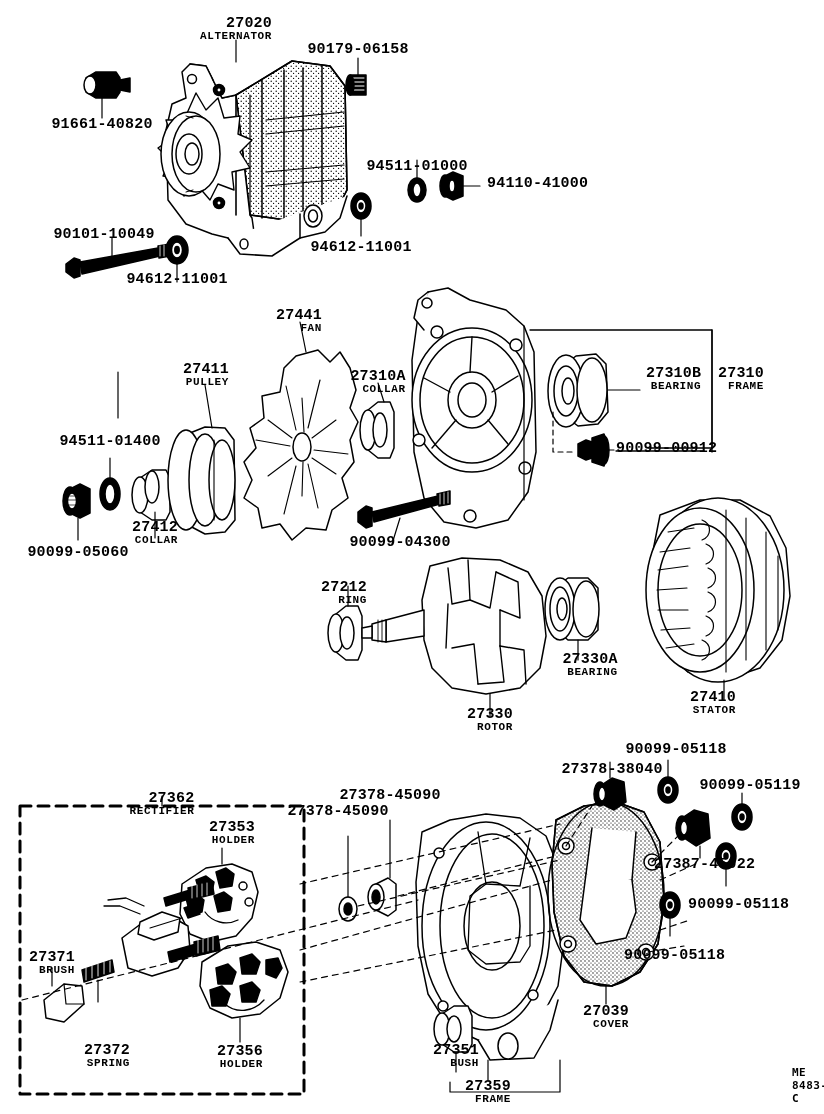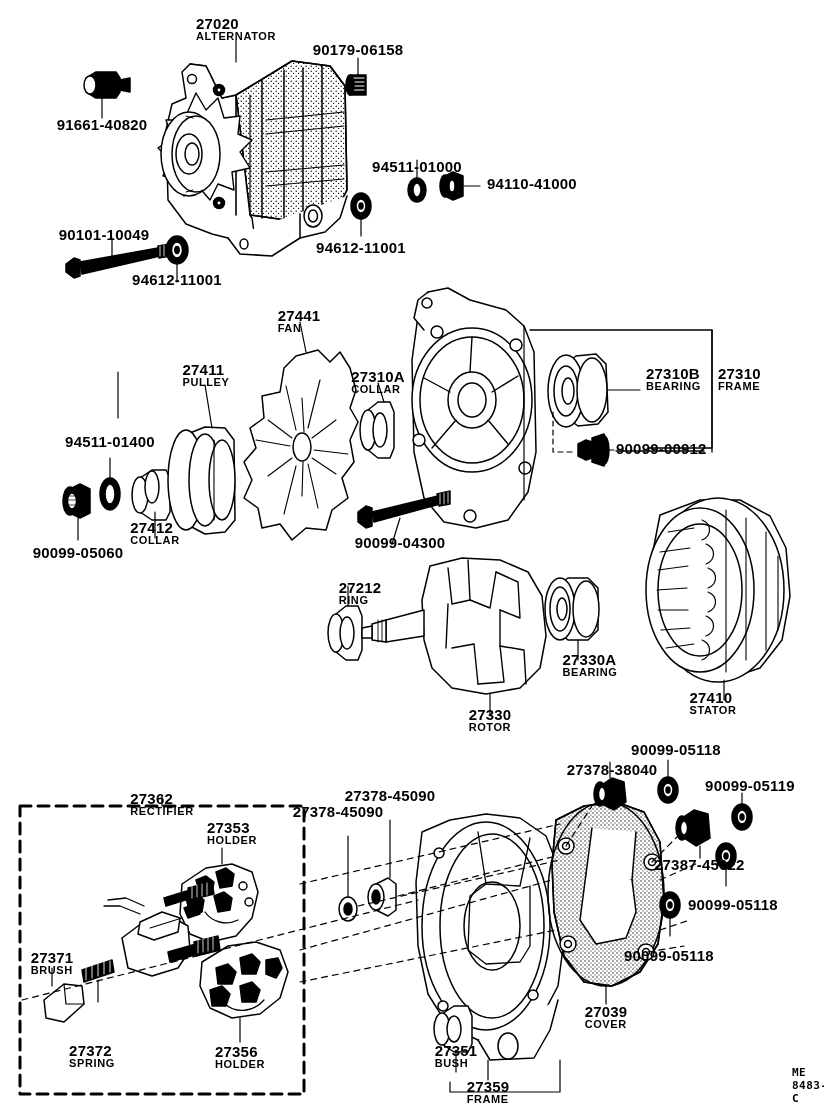--- a/index.html
+++ b/index.html
@@ -1,21 +1,21 @@
 <!DOCTYPE html>
 <html><head>
 <meta charset="utf-8">
 <style>
   html,body{margin:0;padding:0;background:#ffffff;}
   body{width:824px;height:1114px;position:relative;overflow:hidden;
        font-family:"Liberation Sans",sans-serif;color:#000;}
   #sheet{position:absolute;left:0;top:0;width:824px;height:1114px;}
   svg.art{position:absolute;left:0;top:0;width:824px;height:1114px;overflow:visible;}
-  .lbl{position:absolute;white-space:nowrap;text-align:left;
-       font-family:Liberation Sans, sans-serif;font-weight:bold;
+  .lbl{position:absolute;white-space:nowrap;text-align:right;
+       font-family:Liberation Mono, monospace;font-weight:bold;
        letter-spacing:.2px;line-height:1.02;}
   .num{font-size:15px;font-weight:bold;}
   .nm{font-size:11px;font-weight:bold;letter-spacing:.6px;}
   .lbl>div{display:block;}
   .wm{position:absolute;font-family:"DejaVu Sans Mono",monospace;font-size:11px;
       font-weight:bold;letter-spacing:.5px;margin-left:40px;}
   .cc{transform:translateX(-50%);}
   .cl{transform:translateX(0);}
 </style>
 </head>
@@ -572,21 +572,21 @@
 </div>
 
 <div class="lbl cl" style="left:616px;top:441px;">
   <div class="num">90099-00912</div>
 </div>
 
 <div class="lbl cc" style="left:400px;top:535px;">
   <div class="num">90099-04300</div>
 </div>
 
-<div class="lbl cc" style="left:360px;top:580px;">
+<div class="lbl cc" style="left:344px;top:580px;">
   <div class="num">27212</div>
   <div class="nm">RING</div>
 </div>
 
 <div class="lbl cc" style="left:490px;top:707px;">
   <div class="num">27330</div>
   <div class="nm">ROTOR</div>
 </div>
 
 <div class="lbl cc" style="left:590px;top:652px;">
@@ -636,21 +636,21 @@
 <div class="lbl cc" style="left:240px;top:1044px;">
   <div class="num">27356</div>
   <div class="nm">HOLDER</div>
 </div>
 
 <div class="lbl cc" style="left:52px;top:950px;">
   <div class="num">27371</div>
   <div class="nm">BRUSH</div>
 </div>
 
-<div class="lbl cc" style="left:92px;top:1043px;">
+<div class="lbl cc" style="left:107px;top:1043px;">
   <div class="num">27372</div>
   <div class="nm">SPRING</div>
 </div>
 
 <div class="lbl cc" style="left:390px;top:788px;">
   <div class="num">27378-45090</div>
 </div>
 
 <div class="lbl cc" style="left:338px;top:804px;">
   <div class="num">27378-45090</div>

